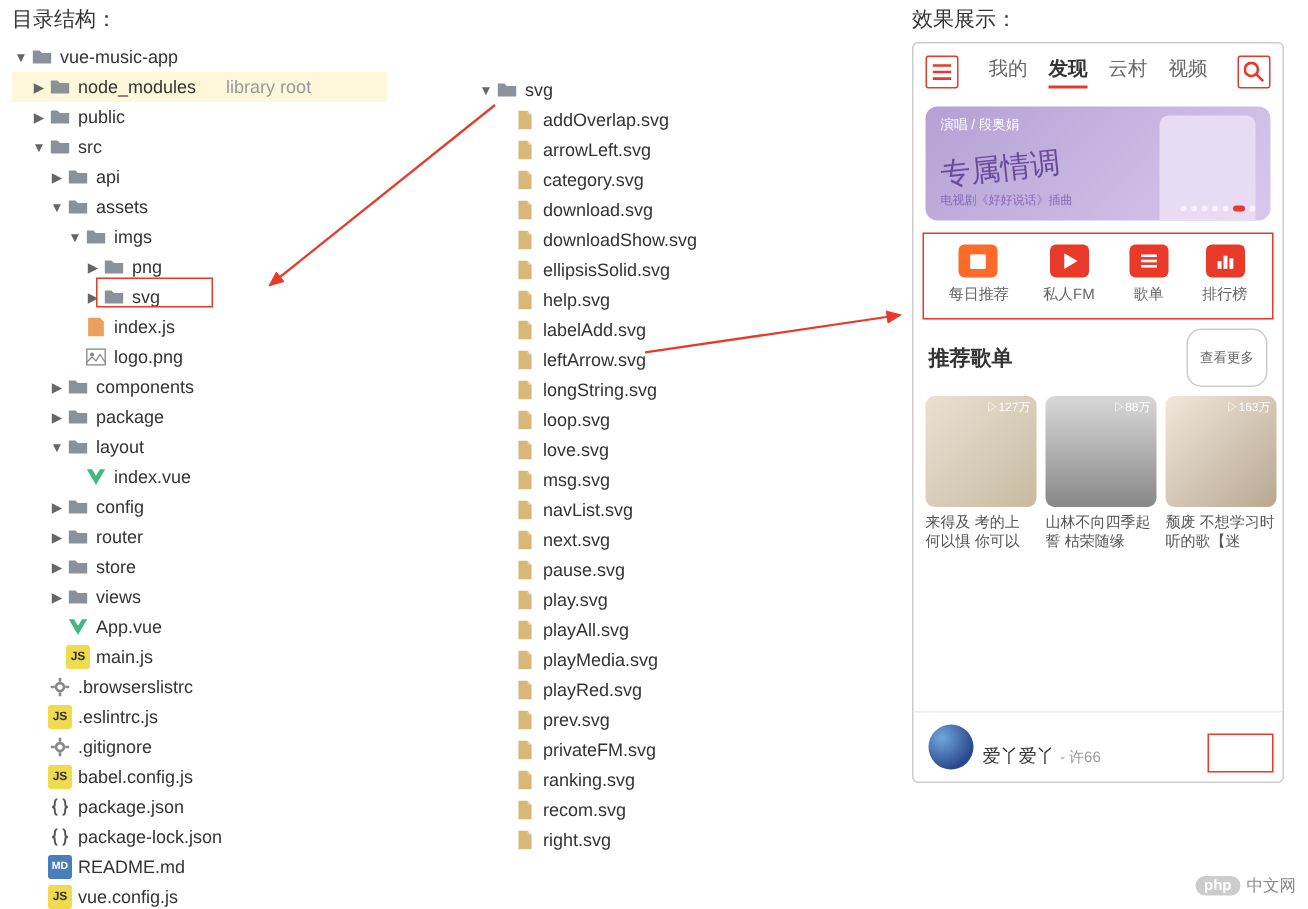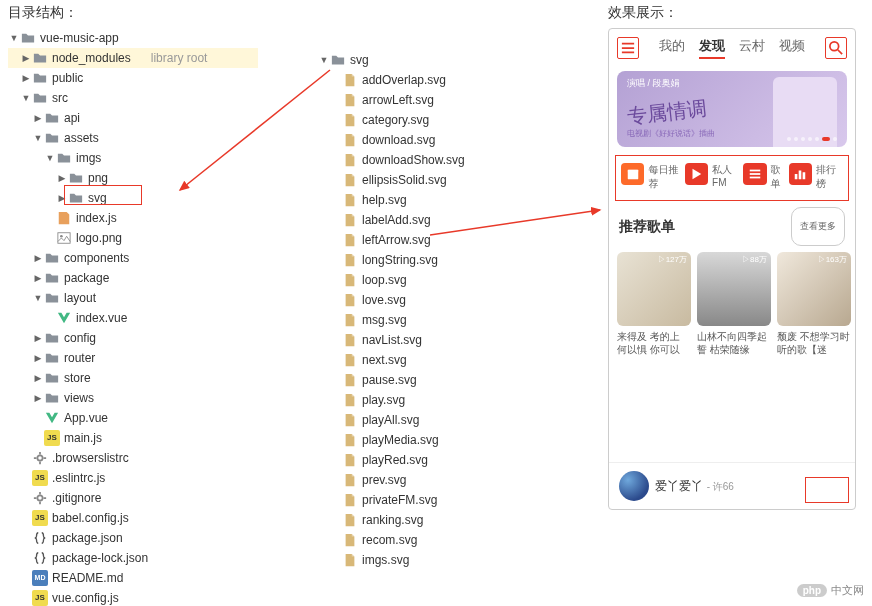--- a/index.html
+++ b/index.html
@@ -162,21 +162,22 @@
     .banner-dots span.on{ background:#e83929; width:8px; border-radius:2px; }
     .cat-row {
       display: flex;
       justify-content: space-around;
       padding: 8px 6px 10px 6px;
       margin: 0 6px;
       position:relative;
     }
     .cat-item {
       display: flex;
-      flex-direction: row;
+      flex-direction: column;
+      align-items: center;
       gap: 4px;
       font-size: 10px;
       color: #666;
     }
     .cat-icon {
       width: 26px; height: 22px;
       border-radius: 4px;
       display:flex;align-items:center;justify-content:center;
     }
     .cat-icon.orange { background: #fd6a2a; }
@@ -217,21 +218,21 @@
     .album-play {
       position:absolute; top:3px; right:4px;
       font-size:8px; color:#fff;
       display:flex; align-items:center; gap:1px;
     }
     .bottom-bar {
       margin-top: 100px;
       border-top:1px solid #eee;
       padding:8px 10px;
       display:flex;
-      align-items:center;
+      align-items:flex-end;
       gap:6px;
       position:relative;
     }
     .avatar {
       width:30px;height:30px;border-radius:50%;
       background: radial-gradient(circle at 30% 30%, #6fa8dc, #2b4a8c 70%);
     }
     .track-name { font-size:12px; color:#333; }
     .track-artist { font-size:10px; color:#999; }
     .watermark {
@@ -847,21 +848,21 @@
           </div>
           <div class="tree-row">
             <span class="spacer"></span>
             <span class="arrow"></span>
             <span class="icon icon-file-html">
               <svg viewBox="0 0 16 16" width="14" height="14">
                 <path d="M3 1h7l3 3v11H3z" fill="#d8b878"></path>
                 <path d="M10 1v3h3" fill="#fff" opacity=".4"></path>
               </svg>
             </span>
-            <span class="label">imgs.svg</span>
+            <span class="label">right.svg</span>
           </div>
         </div>
     </div>
   </div>
 
   <svg class="red-arrow" style="left:430px;top:200px;width:180px;height:50px">
     <defs>
         <marker id="ah2" markerWidth="8" markerHeight="8" refX="6" refY="3" orient="auto">
           <path d="M0,0 L7,3 L0,6 Z" fill="#e83929"></path>
         </marker>

